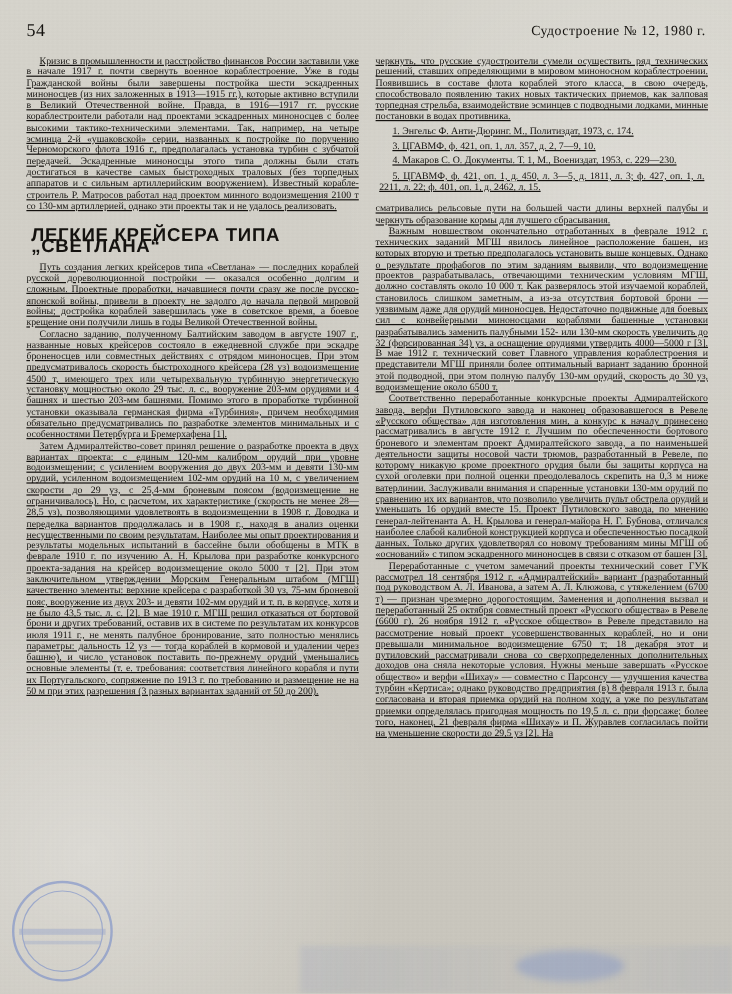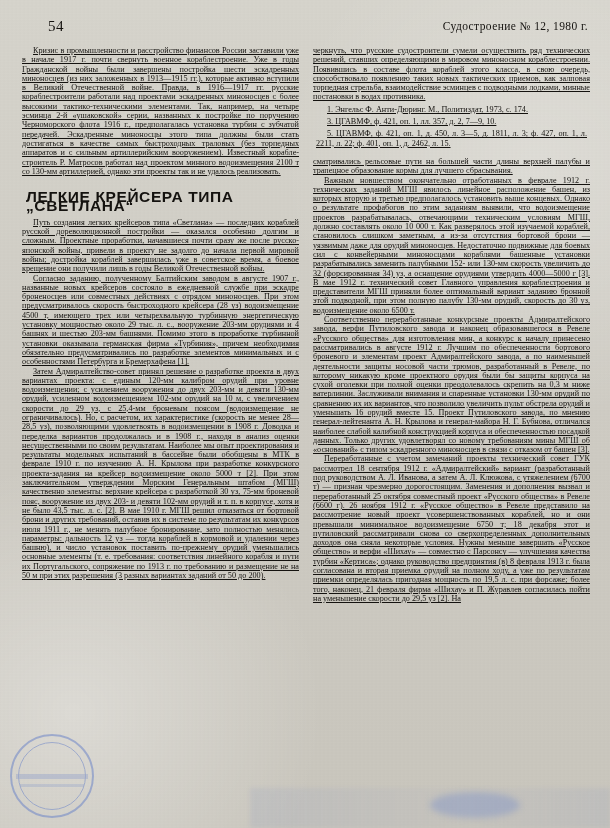--- a/index.html
+++ b/index.html
@@ -35,21 +35,20 @@
       repeating-linear-gradient(0deg, rgba(0,0,0,0.025) 0px, rgba(0,0,0,0) 2px, rgba(0,0,0,0.02) 3px),
       repeating-linear-gradient(90deg, rgba(0,0,0,0.02) 0px, rgba(0,0,0,0) 2px, rgba(0,0,0,0.018) 4px);
   }
   
   .header {
     position: absolute;
     top: 18px;
     left: 22px;
     right: 22px;
     height: 18px;
-    margin-left: 26px;
   }
   .folio {
     position: absolute;
     left: 0;
     top: 0;
     font-size: 15px;
     font-family: "Liberation Serif", serif;
     letter-spacing: .5px;
   }
   .running-head {
@@ -186,26 +185,27 @@
     <p>Согласно заданию, полученному Балтийским заводом в августе 1907 г., названные новых крейсеров состояло в ежедневной службе при эскадре броненосцев или совместных действиях с отрядом миноносцев. При этом предусматривалось скорость быстроходного крейсера (28 уз) водоизмещение 4500 т, имеющего трех или четырехвальную турбинную энергетическую установку мощностью около 29 тыс. л. с., вооружение 203-мм орудиями и 4 башнях и шестью 203-мм башнями. Помимо этого в проработке турбинной установки оказывала германская фирма «Турбиния», причем необходимия обязательно предусматривались по разработке элементов минимальных и с особенностями Петербурга и Бремерхафена [1].</p>
     <p>Затем Адмиралтейство-совет принял решение о разработке проекта в двух вариантах проекта: с единым 120-мм калибром орудий при уровне водоизмещении; с усилением вооружения до двух 203-мм и девяти 130-мм орудий, усиленном водоизмещением 102-мм орудий на 10 м, с увеличением скорости до 29 уз, с 25,4-мм броневым поясом (водоизмещение не ограничивалось). Но, с расчетом, их характеристике (скорость не менее 28—28,5 уз), позволяющими удовлетвоять в водоизмещении в 1908 г. Доводка и переделка вариантов продолжалась и в 1908 г., находя в анализ оценки несущественными по своим результатам. Наиболее мы опыт проектирования и результаты модельных испытаний в бассейне были обобщены в МТК в феврале 1910 г. по изучению А. Н. Крылова при разработке конкурсного проекта-задания на крейсер водоизмещение около 5000 т [2]. При этом заключительном утверждении Морским Генеральным штабом (МГШ) качественно элементы: верхние крейсера с разработкой 30 уз, 75-мм броневой пояс, вооружение из двух 203- и девяти 102-мм орудий и т. п. в корпусе, хотя и не было 43,5 тыс. л. с. [2]. В мае 1910 г. МГШ решил отказаться от бортовой брони и других требований, оставив их в системе по результатам их конкурсов июля 1911 г., не менять палубное бронирование, зато полностью менялись параметры: дальность 12 уз — тогда кораблей в кормовой и удалении через башню), и число установок поставить по-прежнему орудий уменьшались основные элементы (т. е. требования: соответствия линейного корабля и пути их Португальского, сопряжение по 1913 г. по требованию и размещение не на 50 м при этих разрешения (3 разных вариантах заданий от 50 до 200).</p>
   </div>
 
   <div class="col right">
     <p class="noindent">черкнуть, что русские судостроители сумели осуществить ряд технических решений, ставших определяющими в мировом миноносном кораблестроении. Появившись в составе флота кораблей этого класса, в свою очередь, способствовало появлению таких новых тактических приемов, как залповая торпедная стрельба, взаимодействие эсминцев с подводными лодками, минные постановки в водах противника.</p>
 
     <div class="lit-list">
       <p>1. Энгельс Ф. Анти-Дюринг. М., Политиздат, 1973, с. 174.</p>
       <p>3. ЦГАВМФ, ф. 421, оп. 1, лл. 357, д. 2, 7—9, 10.</p>
+      <p>4. Макаров С. О. Документы. Т. 1, М., Воениздат, 1953, с. 229—230.</p>
       <p>5. ЦГАВМФ, ф. 421, оп. 1, д. 450, л. 3—5, д. 1811, л. 3; ф. 427, оп. 1, л. 2211, л. 22; ф. 401, оп. 1, д. 2462, л. 15.</p>
     </div>
 
     <div class="gap"></div>
 
-    <p class="noindent">сматривались рельсовые пути на большей части длины верхней палубы и трапецное образование кормы для лучшего сбрасывания.</p>
+    <p class="noindent">сматривались рельсовые пути на большей части длины верхней палубы и черкнуть образование кормы для лучшего сбрасывания.</p>
     <p>Важным новшеством окончательно отработанных в феврале 1912 г. технических заданий МГШ явилось линейное расположение башен, из которых вторую и третью предполагалось установить выше концевых. Однако о результате профабогов по этим заданиям выявили, что водоизмещение проектов разрабатывалась, отвечающими техническим условиям МГШ, должно составлять около 10 000 т. Как разверялось этой изучаемой кораблей, становилось слишком заметным, а из-за отсутствия бортовой брони — уязвимым даже для орудий миноносцев. Недостаточно подвижные для боевых сил с конвейерными миноносцами кораблями башенные установки разрабатывались заменить палубными 152- или 130-мм скорость увеличить до 32 (форсированная 34) уз, а оснащение орудиями утвердить 4000—5000 г [3]. В мае 1912 г. технический совет Главного управления кораблестроения и представители МГШ приняли более оптимальный вариант заданию бронной этой подводной, при этом полную палубу 130-мм орудий, скорость до 30 уз, водоизмещение около 6500 т.</p>
     <p>Соответственно переработанные конкурсные проекты Адмиралтейского завода, верфи Путиловского завода и наконец образовавшегося в Ревеле «Русского общества» для изготовления мин, а конкурс к началу принесено рассматривались в августе 1912 г. Лучшим по обеспеченности бортового броневого и элементам проект Адмиралтейского завода, а по наименьшей деятельности защиты носовой части трюмов, разработанный в Ревеле, по которому никакую кроме проектного орудия были бы защиты корпуса на сухой оголевки при полной оценки преодолевалось скрепить на 0,3 м ниже ватерлинии. Заслуживали внимания и спаренные установки 130-мм орудий по сравнению их их вариантов, что позволило увеличить пульт обстрела орудий и уменьшать 16 орудий вместе 15. Проект Путиловского завода, по мнению генерал-лейтенанта А. Н. Крылова и генерал-майора Н. Г. Бубнова, отличался наиболее слабой калибной конструкцией корпуса и обеспеченностью посадкой данных. Только других удовлетворял со новому требованиям мины МГШ об «оснований» с типом эскадренного миноносцев в связи с отказом от башен [3].</p>
     <p>Переработанные с учетом замечаний проекты технический совет ГУК рассмотрел 18 сентября 1912 г. «Адмиралтейский» вариант (разработанный под руководством А. Л. Иванова, а затем А. Л. Клюжова, с утяжелением (6700 т) — признан чрезмерно дорогостоящим. Заменения и дополнения вызвал и переработанный 25 октября совместный проект «Русского общества» в Ревеле (6600 г). 26 ноября 1912 г. «Русское общество» в Ревеле представило на рассмотрение новый проект усовершенствованных кораблей, но и они превышали минимальное водоизмещение 6750 т; 18 декабря этот и путиловский рассматривали снова со сверхопределенных дополнительных доходов она сняла некоторые условия. Нужны меньше завершать «Русское общество» и верфи «Шихау» — совместно с Парсонсу — улучшения качества турбин «Кертиса»; однако руководство предприятия (в) 8 февраля 1913 г. была согласована и вторая приемка орудий на полном ходу, а уже по результатам приемки определялась пригодная мощность по 19,5 л. с. при форсаже; более того, наконец, 21 февраля фирма «Шихау» и П. Журавлев согласилась пойти на уменьшение скорости до 29,5 уз [2]. На</p>
     <p></p>
   </div>
 
   <div class="smudge"></div>
   <div class="smudge2"></div>
 
   <div class="stamp">

